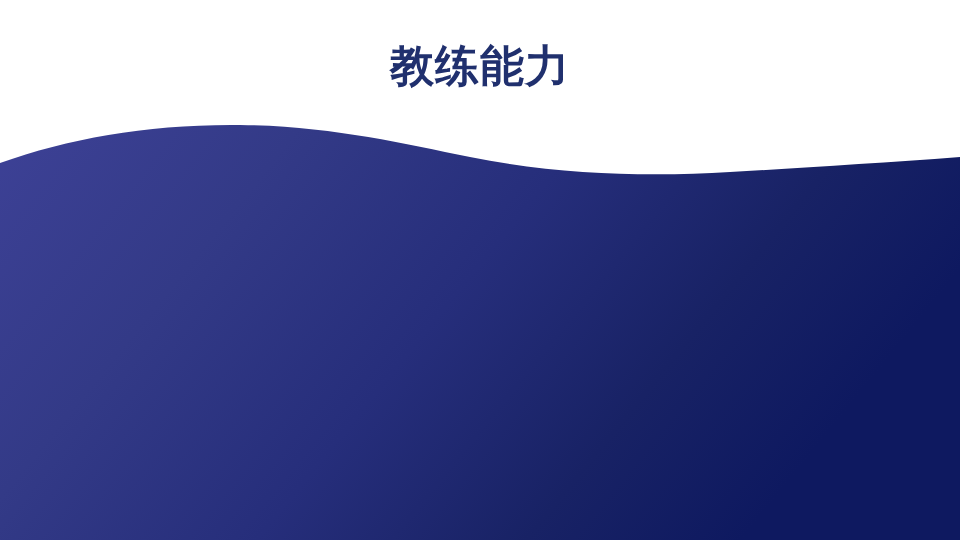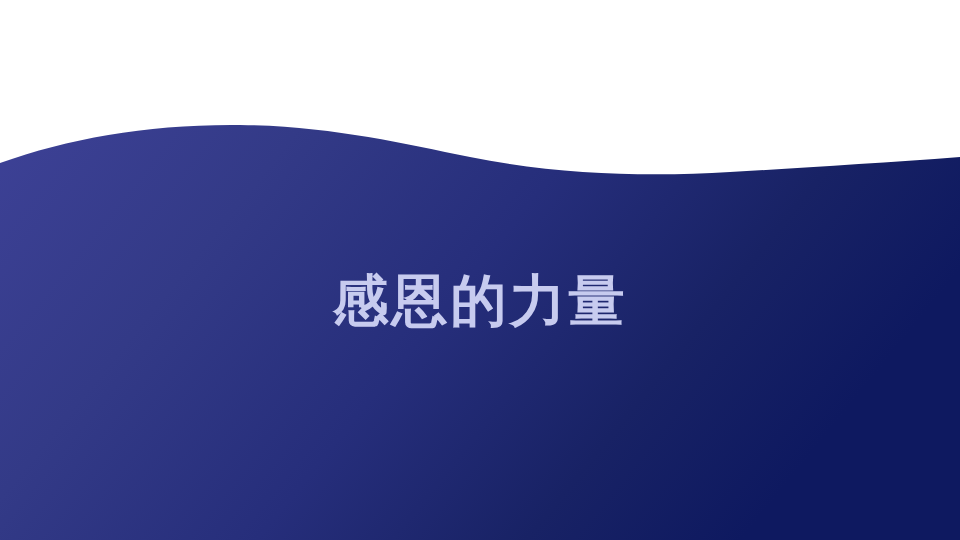--- a/index.html
+++ b/index.html
@@ -74,16 +74,16 @@
       </linearGradient>
     </defs>
     <path fill="url(#waveGrad)" d="M0,163
              C 70,138 150,124 240,125
              C 330,126 400,143 470,157
              C 560,175 650,177 730,172
              C 800,168 880,163 960,157
              L 960,540 L 0,540 Z"></path>
   </svg>
 
+  <div id="slide-title">教练能力</div>
 
-  <div id="slide-subtitle">感恩的力量</div>
 
 </div>
 
 </body></html>

